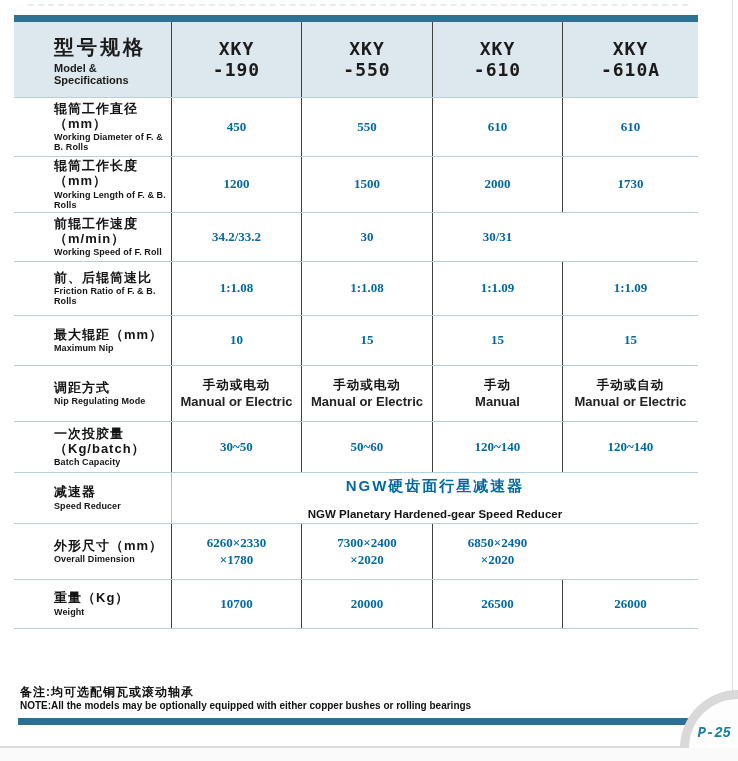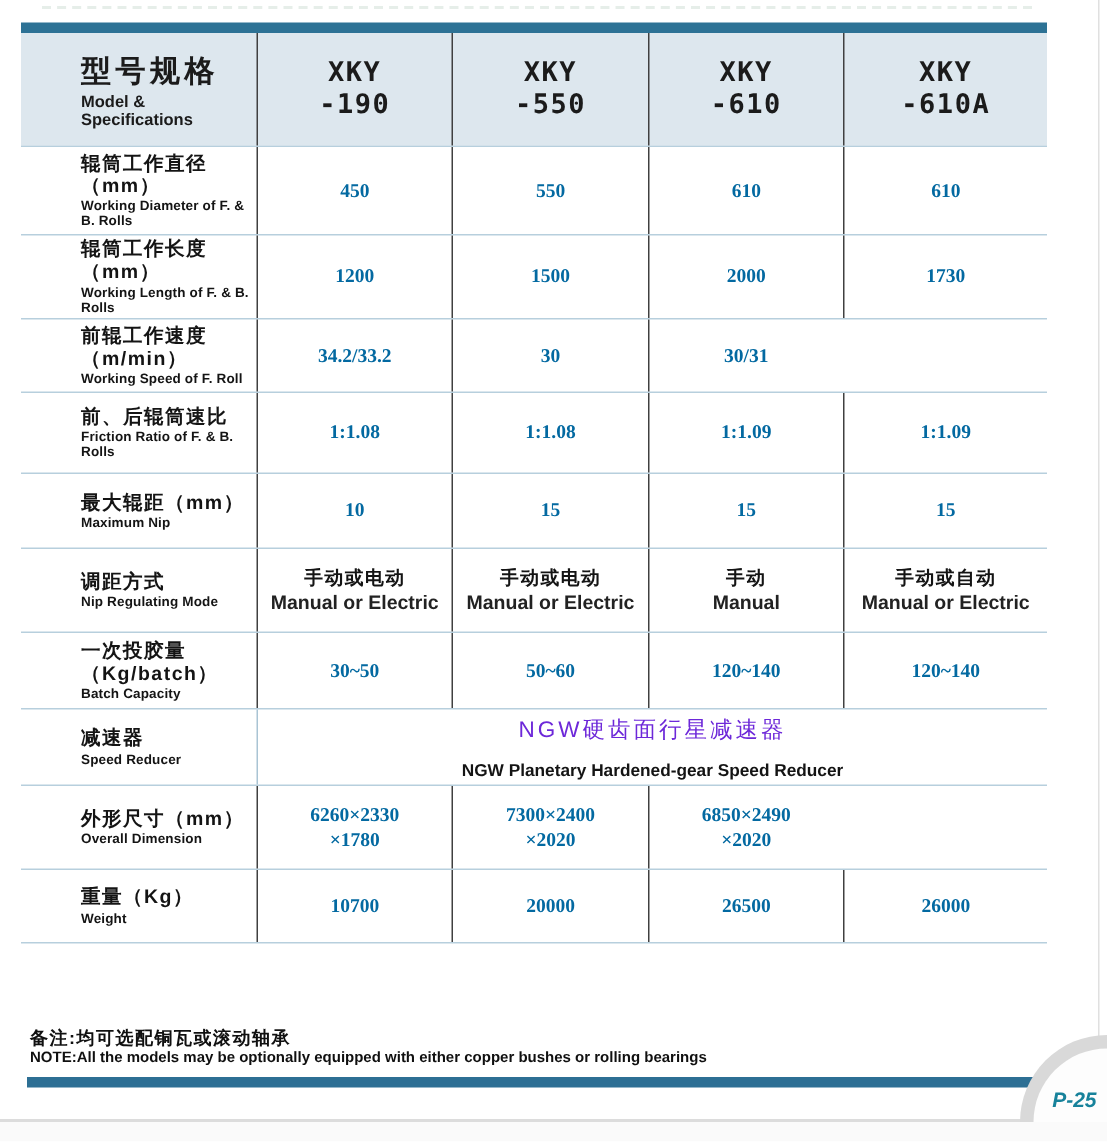--- a/index.html
+++ b/index.html
@@ -43,35 +43,35 @@
   .lab-zh{font-size:13px;font-weight:bold;letter-spacing:1px;line-height:1.15;color:#141414;}
   .lab-en{font-size:9px;font-weight:bold;color:#141414;margin-top:1px;letter-spacing:0.1px;}
 
   .val{font-family:Liberation Serif, serif;
        font-weight:bold;font-size:13px;color:#0369a1;line-height:1.3;}
   .val2{font-weight:bold;font-size:13px;color:#222;line-height:1.25;}
   .vzh{font-size:12.5px;font-weight:bold;letter-spacing:1px;color:#141414;line-height:1.3;}
 
   .span-cell{display:flex;flex-direction:column;align-items:center;justify-content:center;
              text-align:center;}
-  .span-zh{font-size:15px;font-weight:normal;letter-spacing:2px;color:#6d28d9;}
+  .span-zh{font-size:15px;font-weight:bold;letter-spacing:2px;color:#0369a1;}
   .span-en{font-size:11.5px;font-weight:bold;color:#141414;margin-top:12px;}
 
   .note{position:absolute;left:20px;top:685px;line-height:1.25;}
   .note-zh{font-size:12px;font-weight:bold;letter-spacing:1px;color:#101010;}
   .note-en{font-size:10px;font-weight:bold;color:#101010;}
 
   .bottom-bar{position:absolute;left:18px;top:718px;width:679px;height:7px;background:#2d6f94;}
 
   .curl-outer{position:absolute;right:0;bottom:13px;width:58px;height:58px;
               background:#d9d9d9;border-top-left-radius:100%;}
   .curl-inner{position:absolute;right:0;bottom:13px;width:49px;height:49px;
               background:#fdfdfd;border-top-left-radius:100%;}
   .page-num{position:absolute;right:7px;bottom:20px;
-            font-family:Liberation Sans, sans-serif;
+            font-family:Liberation Mono, monospace;
             font-style:italic;font-weight:bold;font-size:14px;color:#17829b;}
 </style>
 </head>
 <body>
 
 <div class="page">
 
   <div class="perf"></div>
   <div class="edge-right"></div>
   <div class="edge-bottom"></div>

